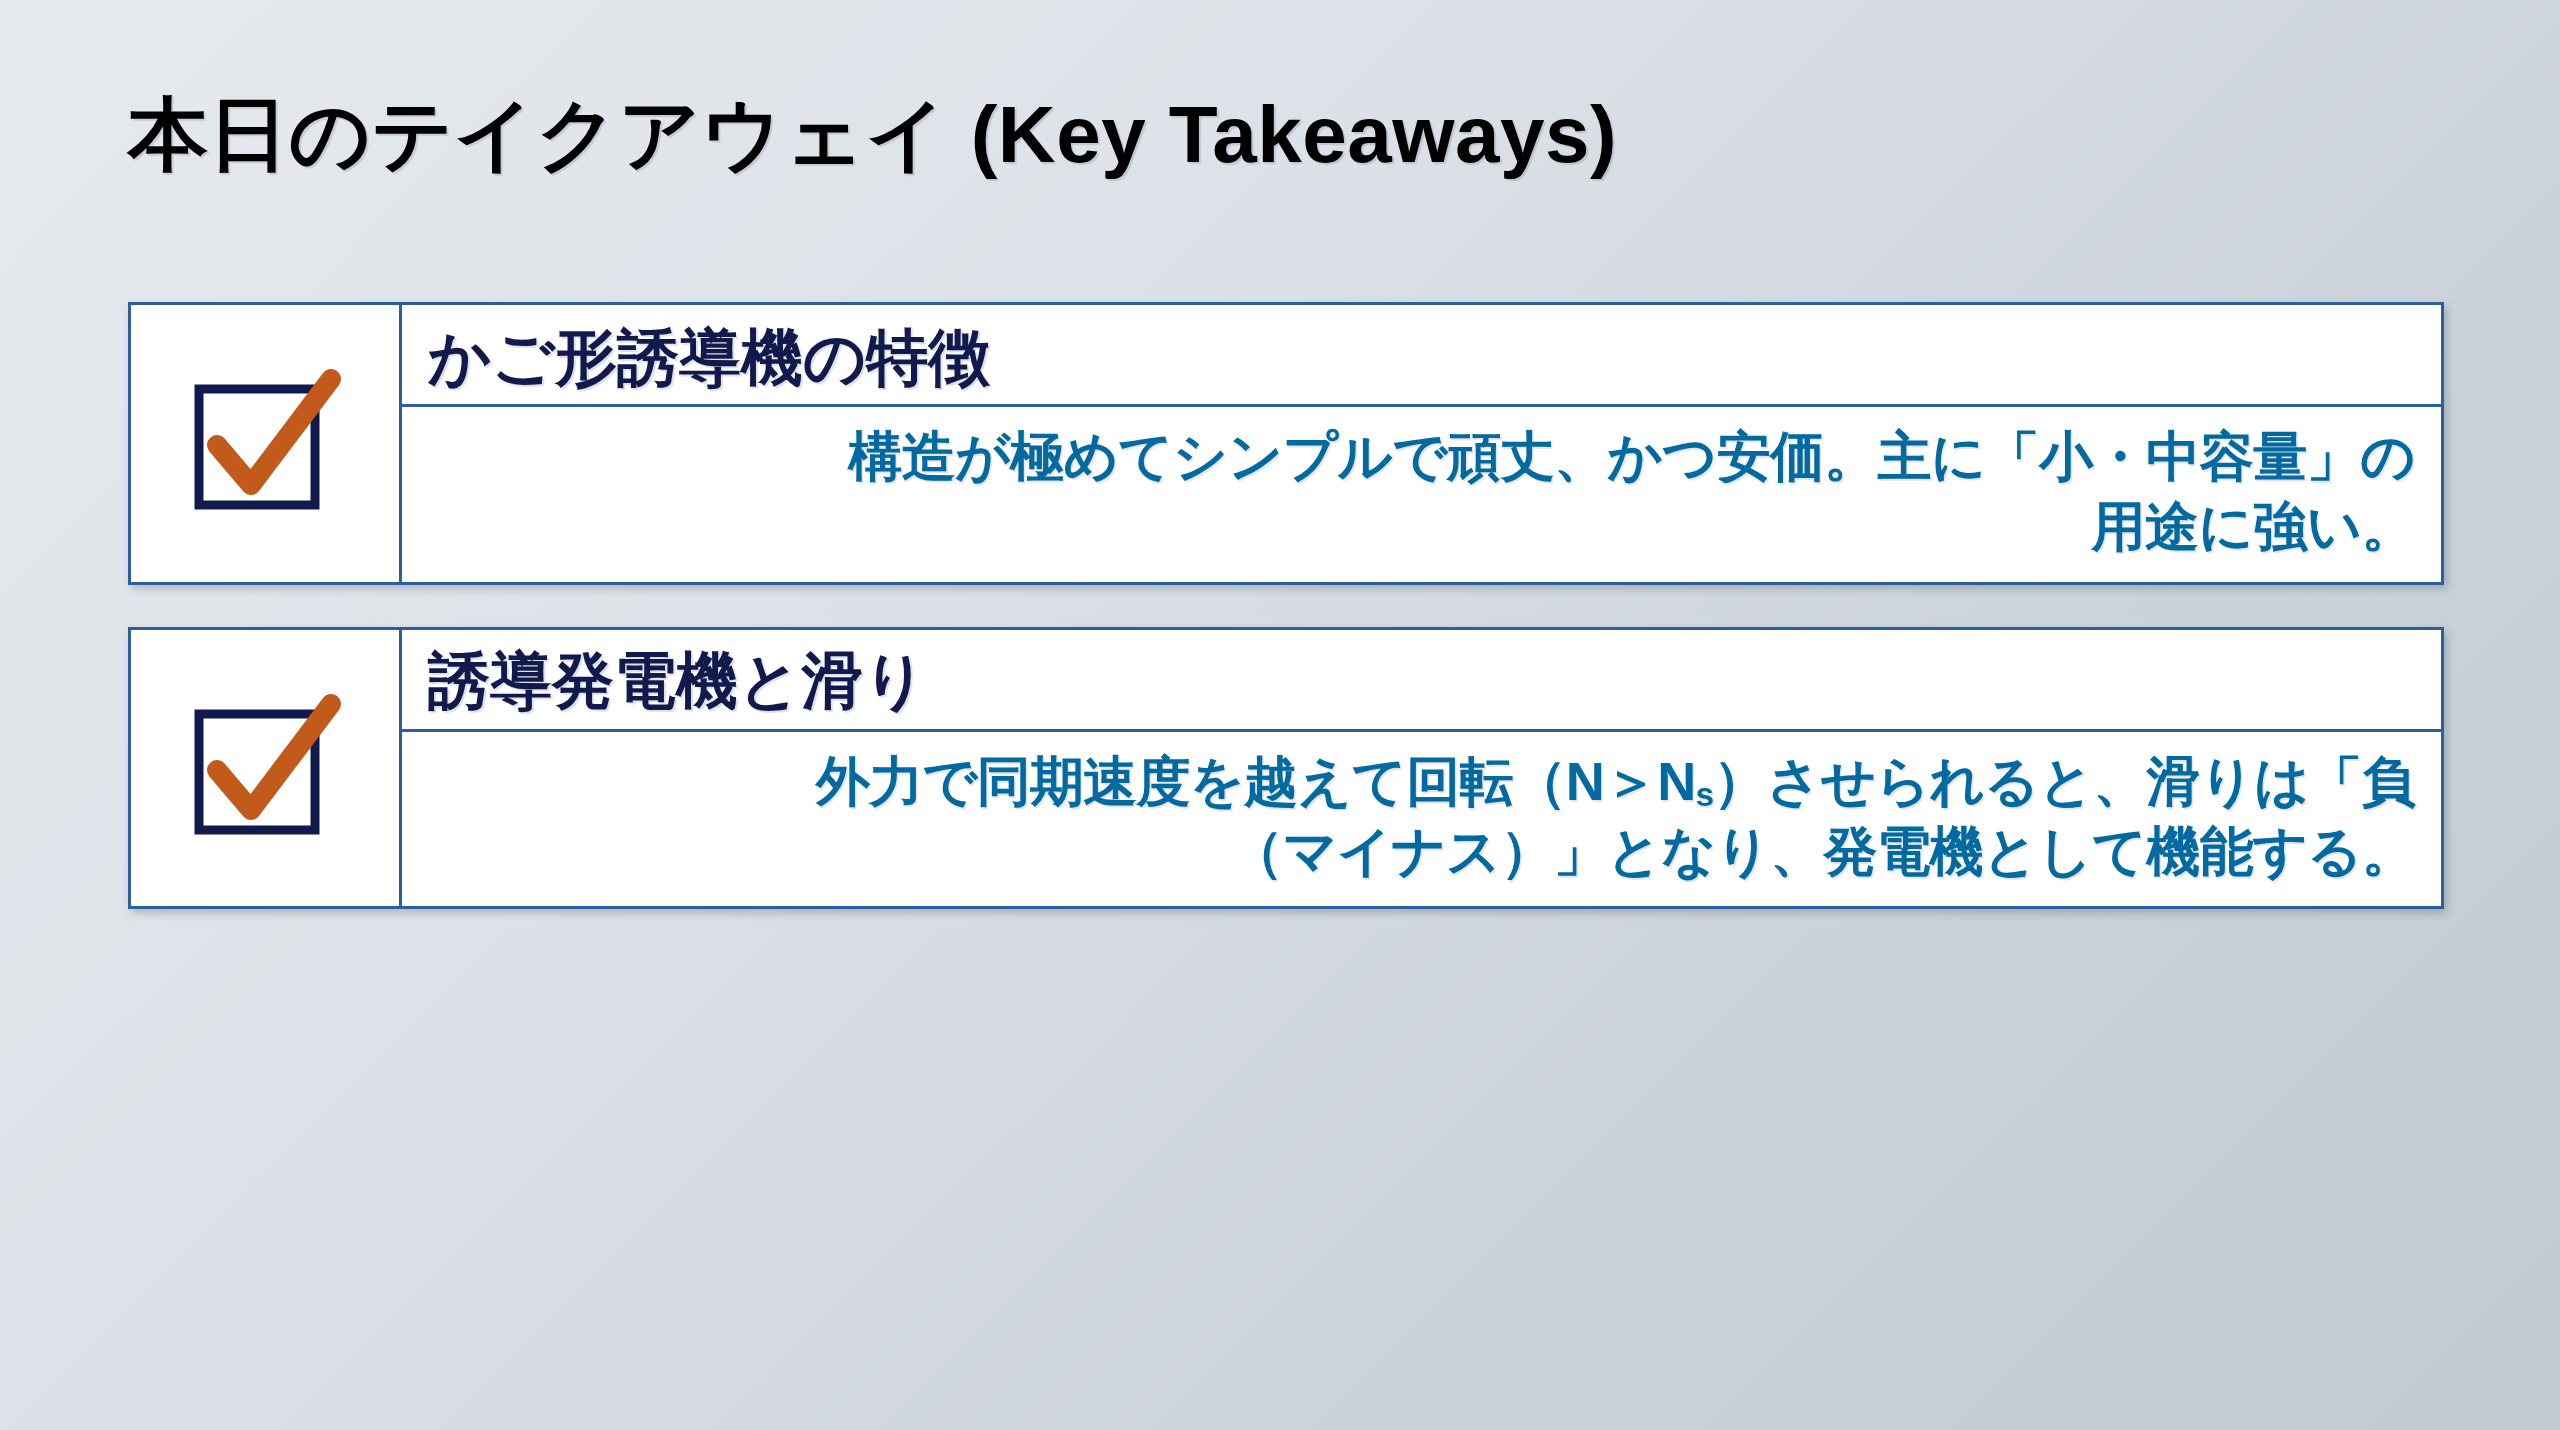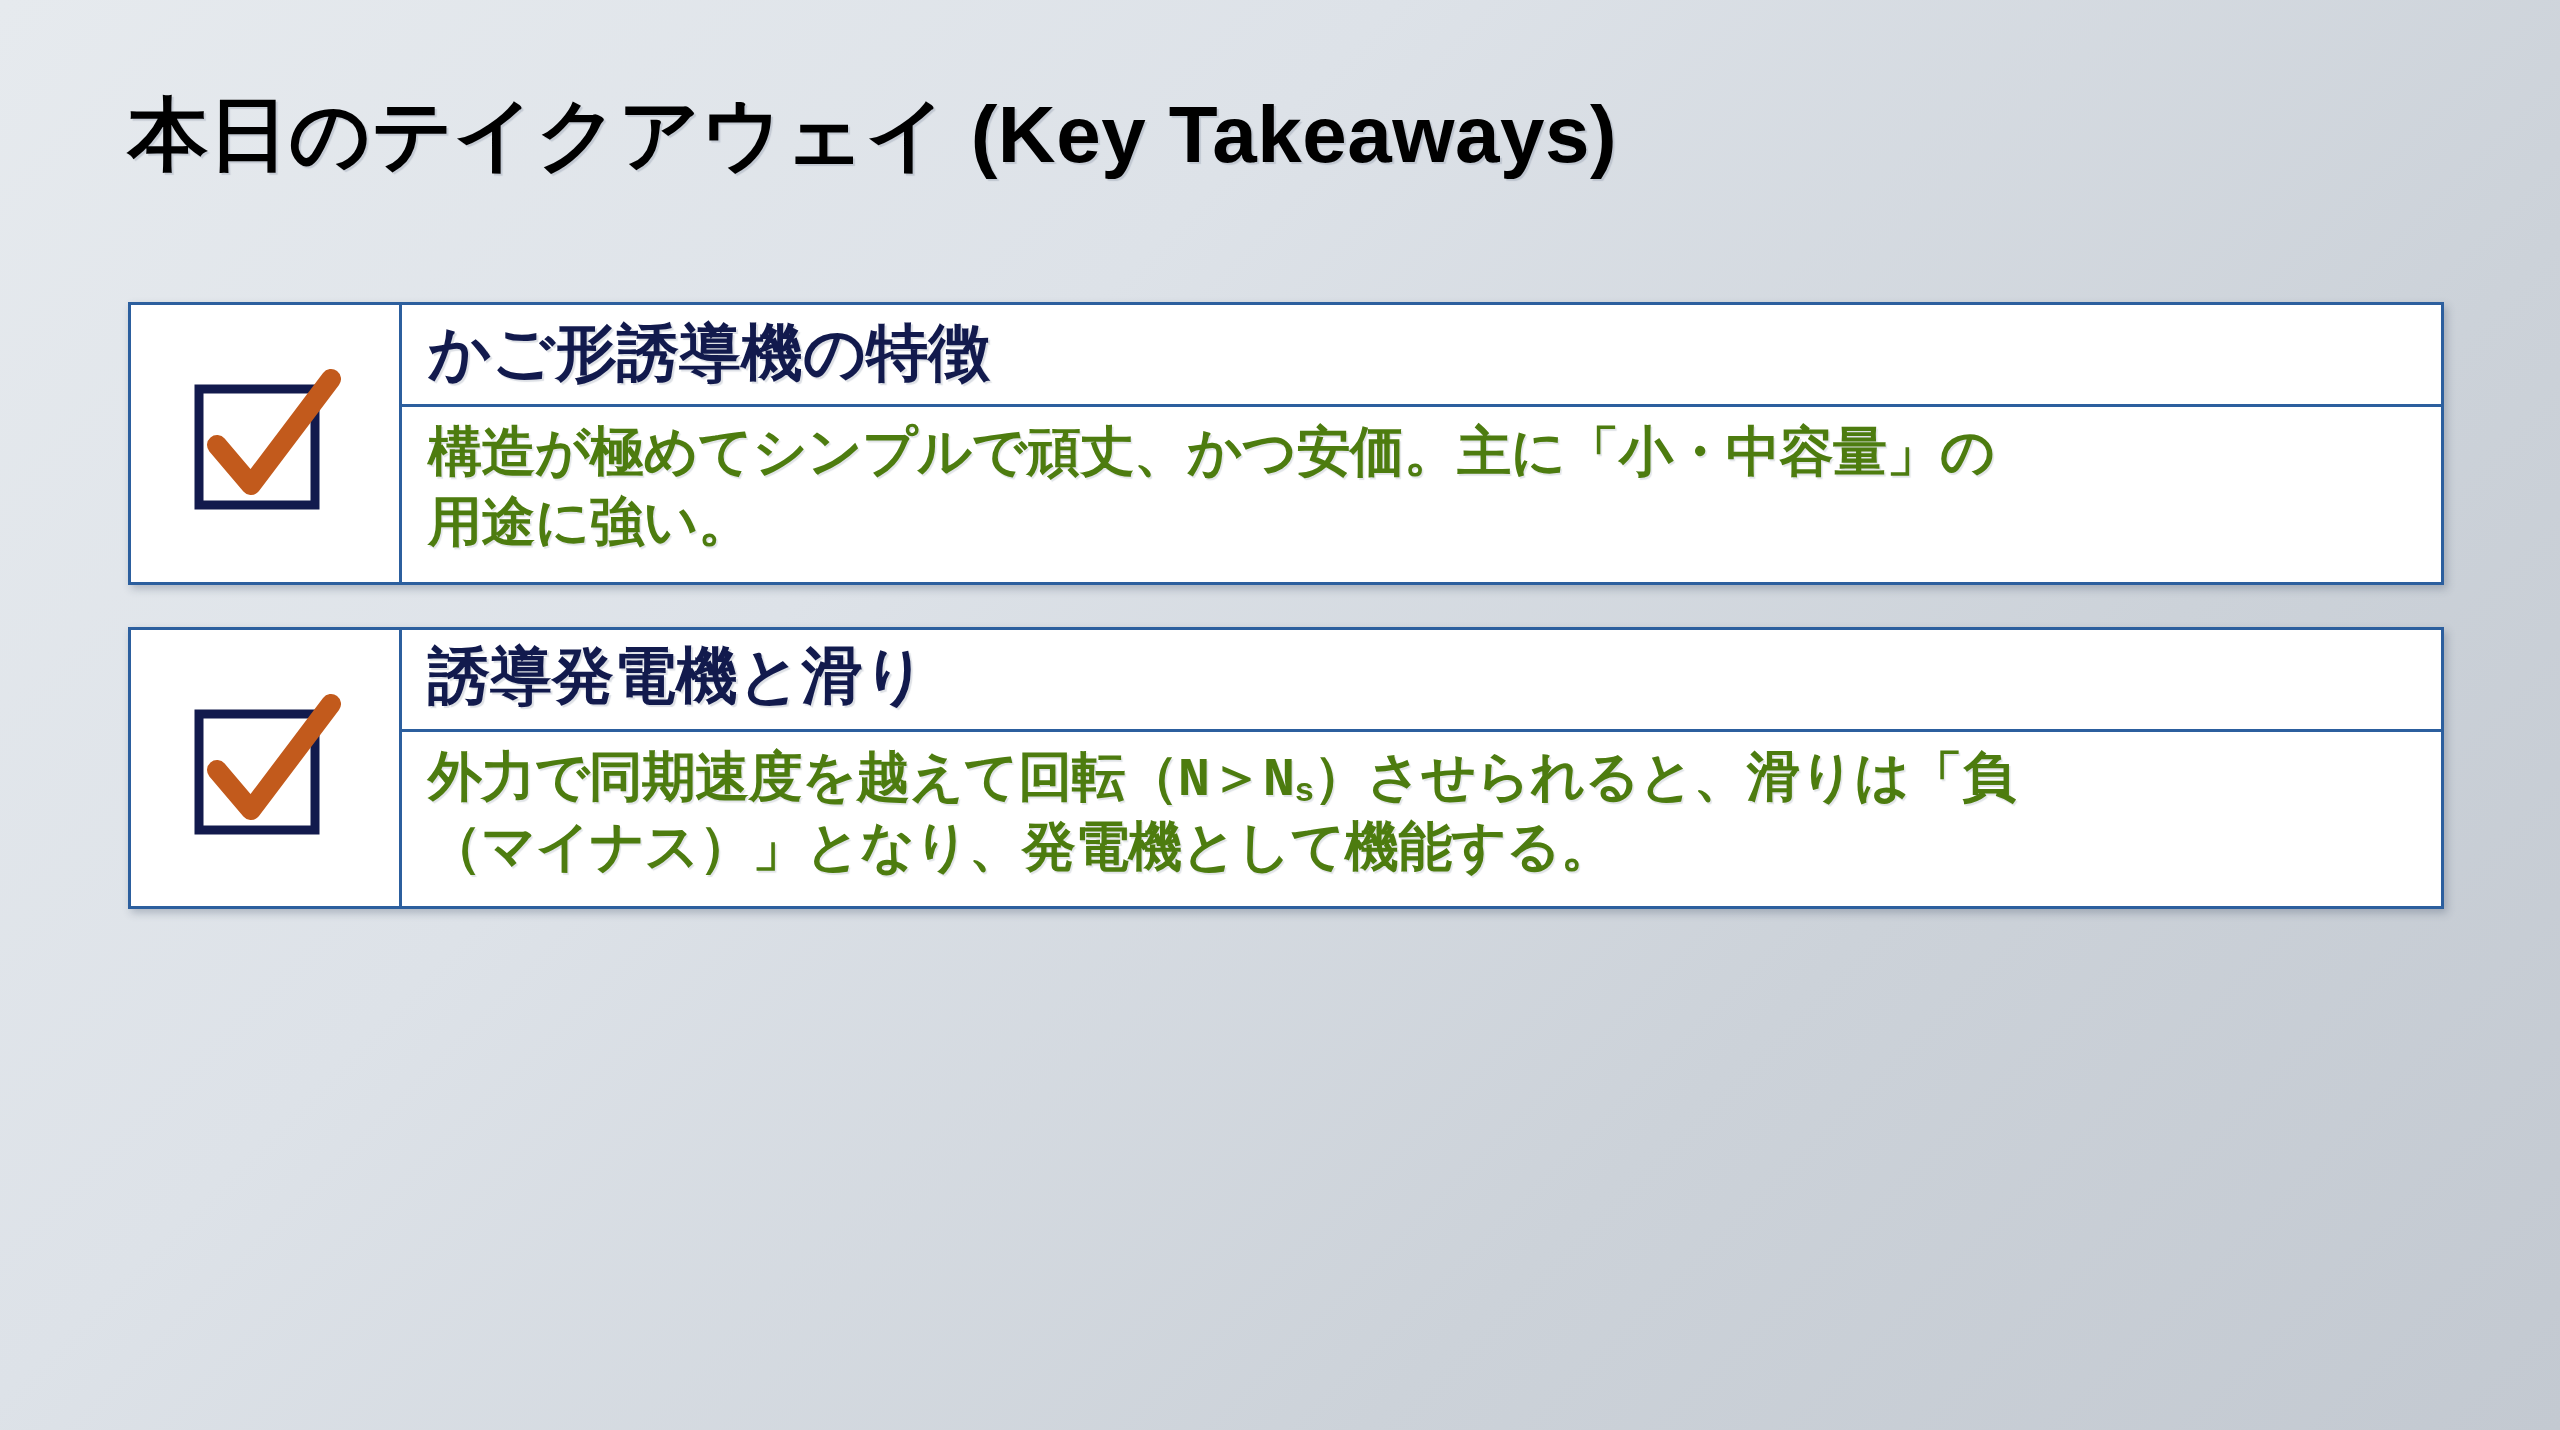--- a/index.html
+++ b/index.html
@@ -33,21 +33,20 @@
     color: #000000;
     text-shadow: 2px 2px 1px rgba(120,130,150,0.28);
     white-space: nowrap;
   }
 
   .cards {
     position: absolute;
     left: 128px;
     top: 302px;
     width: 2316px;
-    font-family: Liberation Mono, monospace;
   }
 
   .card {
     display: flex;
     align-items: stretch;
     background: #ffffff;
     border: 3px solid #2c5f9e;
     box-shadow: 3px 4px 8px rgba(60,75,100,0.30);
     margin-bottom: 42px;
   }
@@ -85,25 +84,26 @@
     padding: 14px 26px 12px 26px;
     border-bottom: 3px solid #2c5f9e;
     line-height: 1.18;
     text-shadow: 2px 2px 1px rgba(120,130,150,0.25);
     white-space: nowrap;
   }
 
   .card-text {
     font-size: 54px;
     font-weight: 700;
-    color: #4d7c0f;
+    color: #0369a1;
     padding: 14px 26px 20px 26px;
     line-height: 1.30;
     letter-spacing: -0.5px;
     text-shadow: 1.5px 1.5px 1px rgba(120,130,150,0.22);
+    text-align: right;
   }
 
   .card-text sub {
     font-size: 0.62em;
     vertical-align: baseline;
     position: relative;
     top: 0.18em;
   }
 
   

